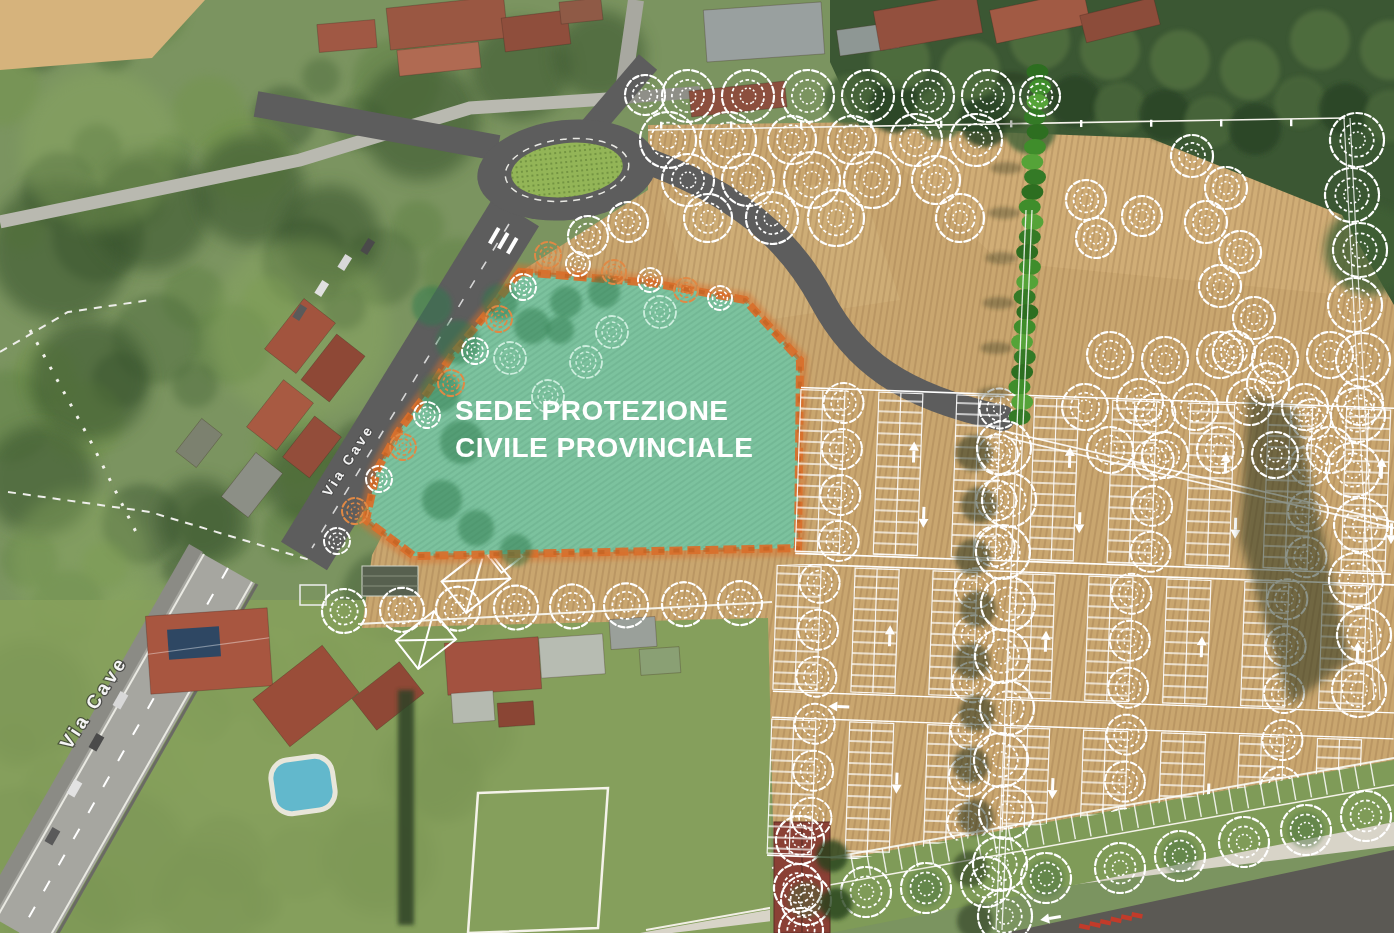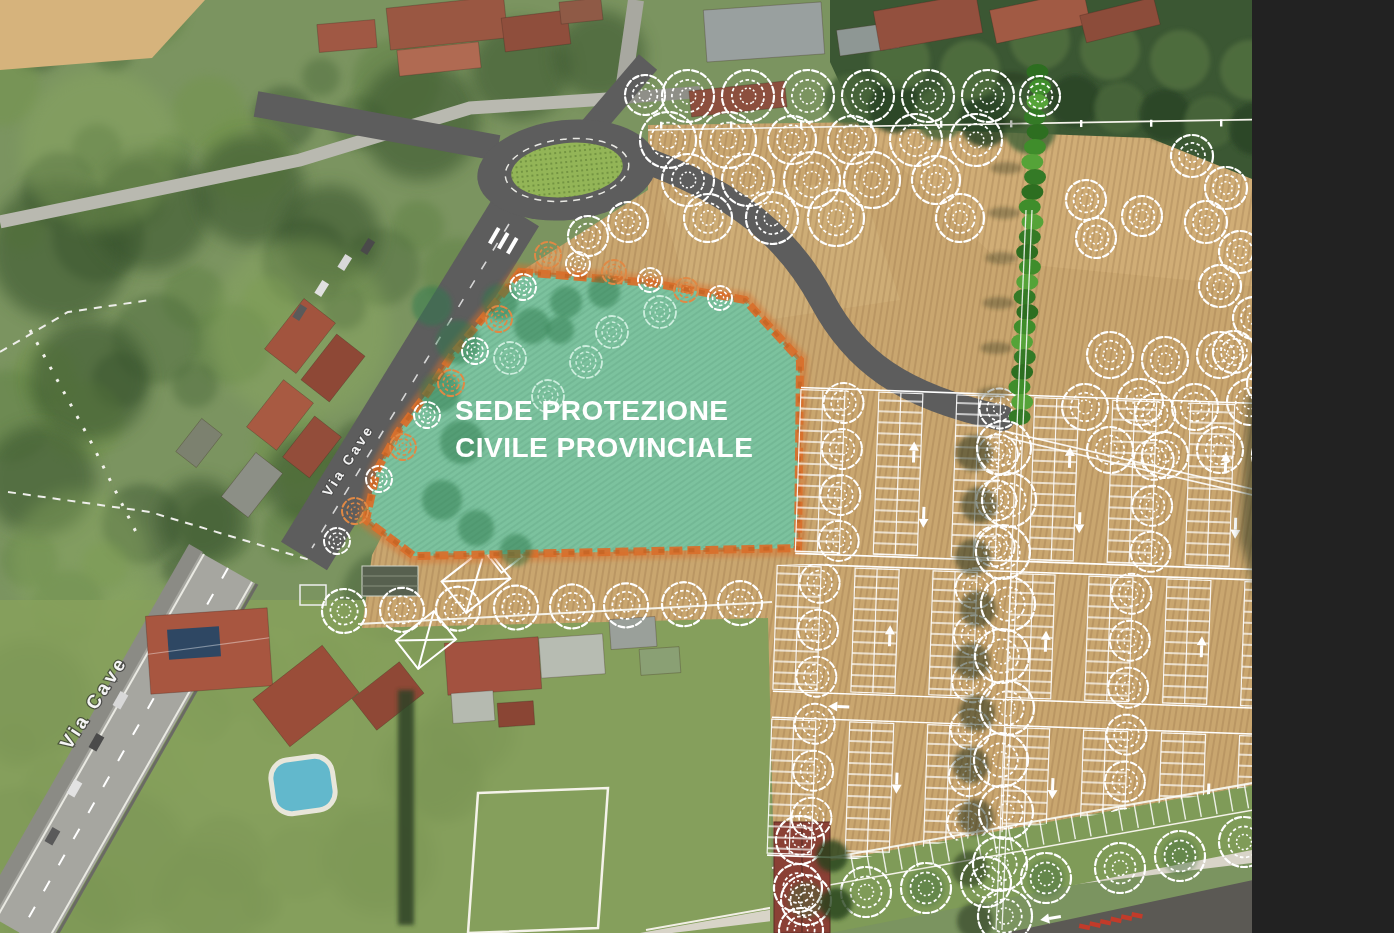--- a/index.html
+++ b/index.html
@@ -1,17 +1,17 @@
 <!DOCTYPE html>
 <html><head>
 <meta charset="utf-8">
 <title>Planimetria</title>
 <style>
   html,body{margin:0;padding:0;background:#222;}
-  .stage{position:relative;width:1252px;height:933px;overflow:hidden;background:#fca5a5;text-align:center;}
+  .stage{position:relative;width:1394px;height:933px;overflow:hidden;background:#fca5a5;text-align:center;}
   svg{position:absolute;left:0;top:0;display:block;}
   .site-label{font-family:"Liberation Sans",sans-serif;font-weight:700;font-size:28px;fill:#ffffff;letter-spacing:0.5px;}
   .street-label{font-family:"Liberation Sans",sans-serif;font-weight:600;font-size:14px;fill:#f2f2f2;letter-spacing:3px;paint-order:stroke;stroke:rgba(55,55,55,0.55);stroke-width:2px;}
   .street-label-lg{font-family:"Liberation Sans",sans-serif;font-weight:700;font-size:19px;fill:#f5f5f5;letter-spacing:3.5px;paint-order:stroke;stroke:rgba(45,45,45,0.65);stroke-width:2.5px;}
 </style>
 </head>
 <body>
 
 <div class="stage">
   <svg id="scene" viewBox="0 0 1394 933" width="1394" height="933" xmlns="http://www.w3.org/2000/svg">

